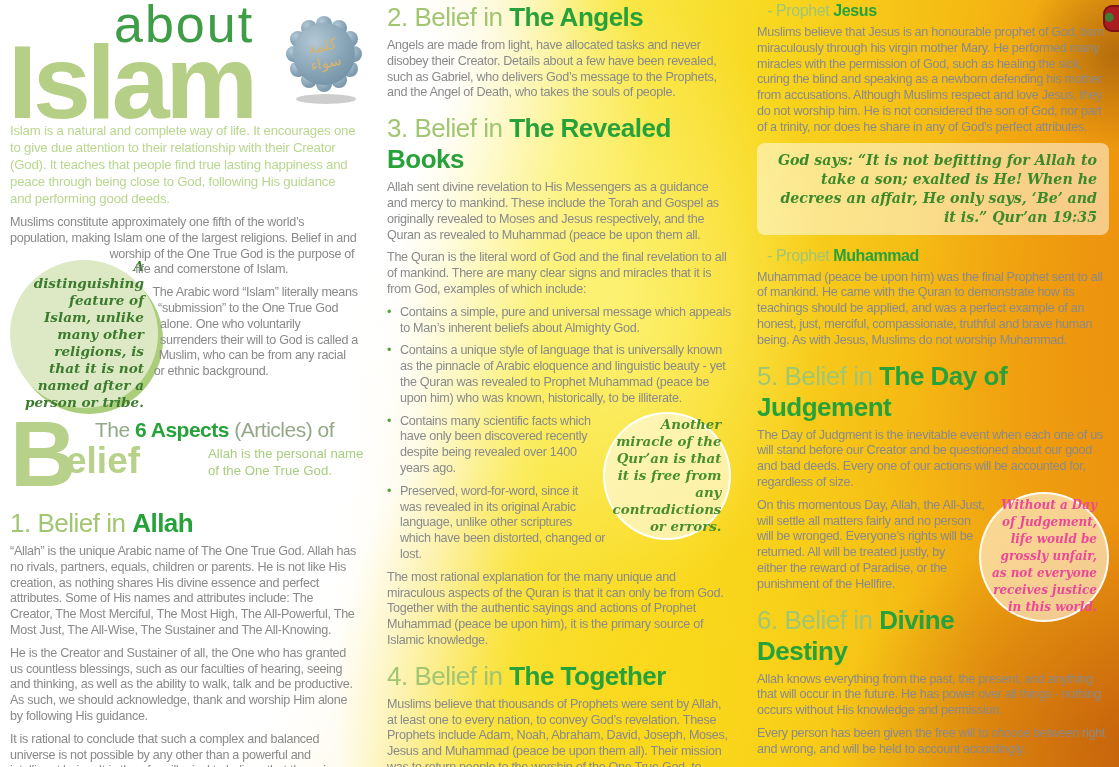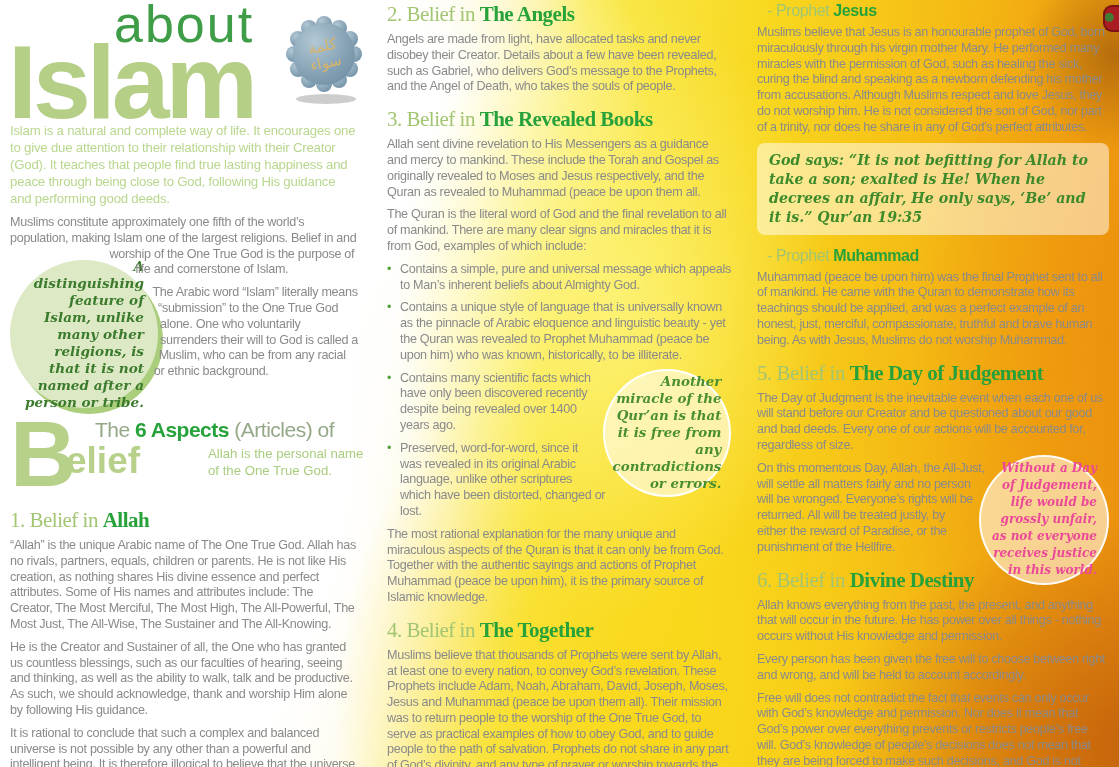--- a/index.html
+++ b/index.html
@@ -22,21 +22,21 @@
       linear-gradient(98deg,#ffffff 0%,#ffffff 26%,#fdf7d8 36%,#f9ea4e 48%,#f8d81f 63%,#f5bb14 78%,#f0a210 90%,#ea9210 100%);
   }
   .col{position:absolute;top:0;}
   .col1{left:10px;width:348px;}
   .col2{left:387px;width:344px;}
   .col3{left:757px;width:352px;}
 
   
   .bt{font-size:12.6px;line-height:15.8px;letter-spacing:-0.3px;color:#8a8a8a;margin:0 0 7px;}
   .intro{font-size:13.2px;line-height:17px;letter-spacing:-0.2px;color:#b9d78f;margin:6px 0 8px;}
-  h3.sec{font-size:21px;font-weight:bold;letter-spacing:-0.5px;margin:12px 0 5px;font-family:Liberation Serif, serif;}
+  h3.sec{font-size:26px;font-weight:bold;letter-spacing:-0.5px;margin:12px 0 5px;}
   h3.sec:first-child{margin-top:2px;}
   h4.sub{font-size:16px;font-weight:bold;letter-spacing:-0.4px;margin:12px 0 5px 10px;}
   h4.sub:first-child{margin-top:2px;}
   .pre{color:#a2c572;font-weight:normal;}
   .ttl{color:#27a23a;font-weight:bold;}
 
   
   .titleblock{position:relative;height:116px;}
   .about{position:absolute;left:104px;top:-6px;font-size:52px;letter-spacing:2px;color:#3f9d48;}
   .islam{position:absolute;left:-2px;top:30px;font-size:104px;font-weight:bold;letter-spacing:-4px;color:#b5cf86;line-height:1;}
@@ -75,21 +75,21 @@
   .bcap{position:absolute;left:198px;top:30px;width:165px;font-size:13.2px;line-height:16.5px;color:#a9cd7f;}
 
   
   ul.blts{list-style:none;margin:0;padding:0;}
   ul.blts li{position:relative;padding-left:13px;margin:0 0 7px;font-size:12.6px;line-height:15.8px;letter-spacing:-0.3px;color:#8a8a8a;}
   ul.blts li::before{content:"\2022";position:absolute;left:0;color:#55a23d;}
 
   
   .quote{
     background:rgba(255,255,255,.5);border-radius:8px;padding:8px 12px;margin:2px 0 8px;
-    font-family:"DejaVu Serif",serif;font-style:italic;font-weight:bold;text-align:left;
+    font-family:"DejaVu Serif",serif;font-style:italic;font-weight:bold;text-align:right;
     color:#3e8a2b;font-size:14.2px;line-height:19px;
   }
   .clr{clear:right;}
 
   
   .corner-icon{
     position:absolute;right:0;top:5px;width:14px;height:23px;
     background:radial-gradient(circle at 30% 45%, #3f7d33 0 4px, #a91d22 5px);
     border:2px solid #7c1216;border-right:none;border-radius:9px 0 0 9px;
   }

